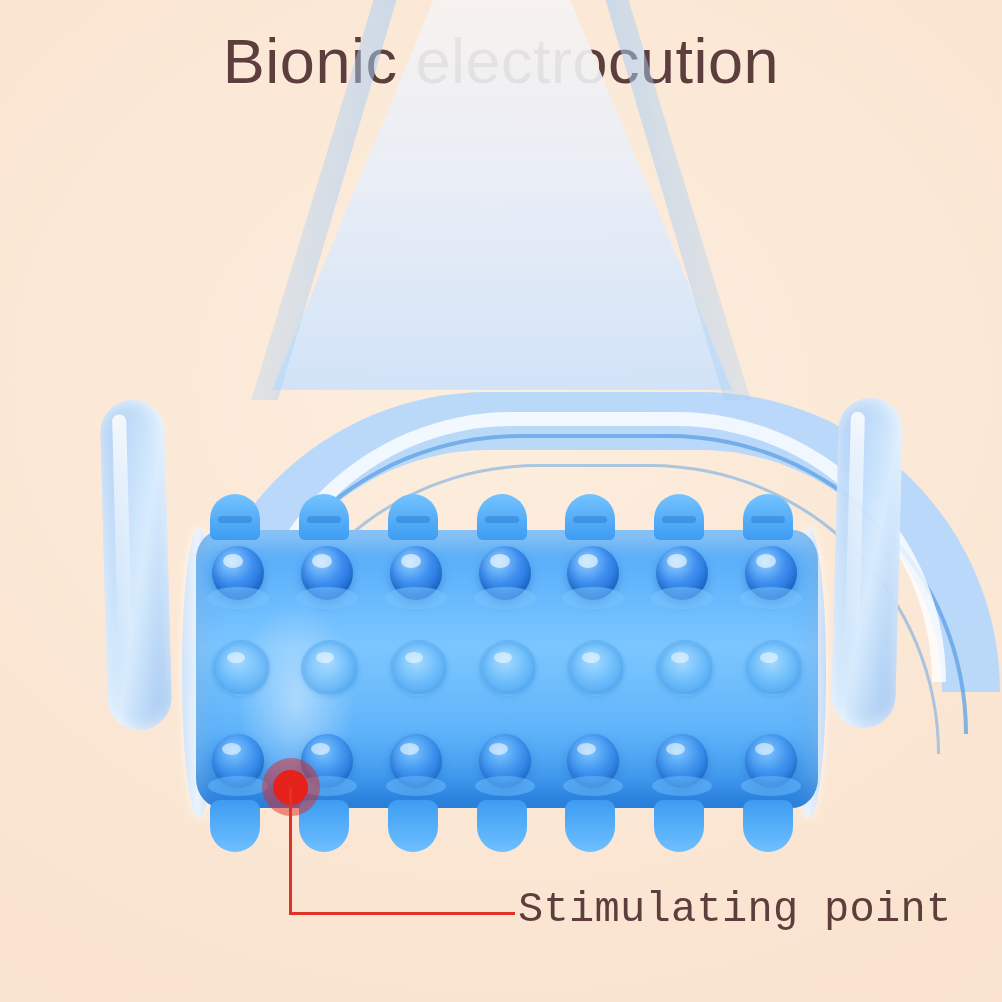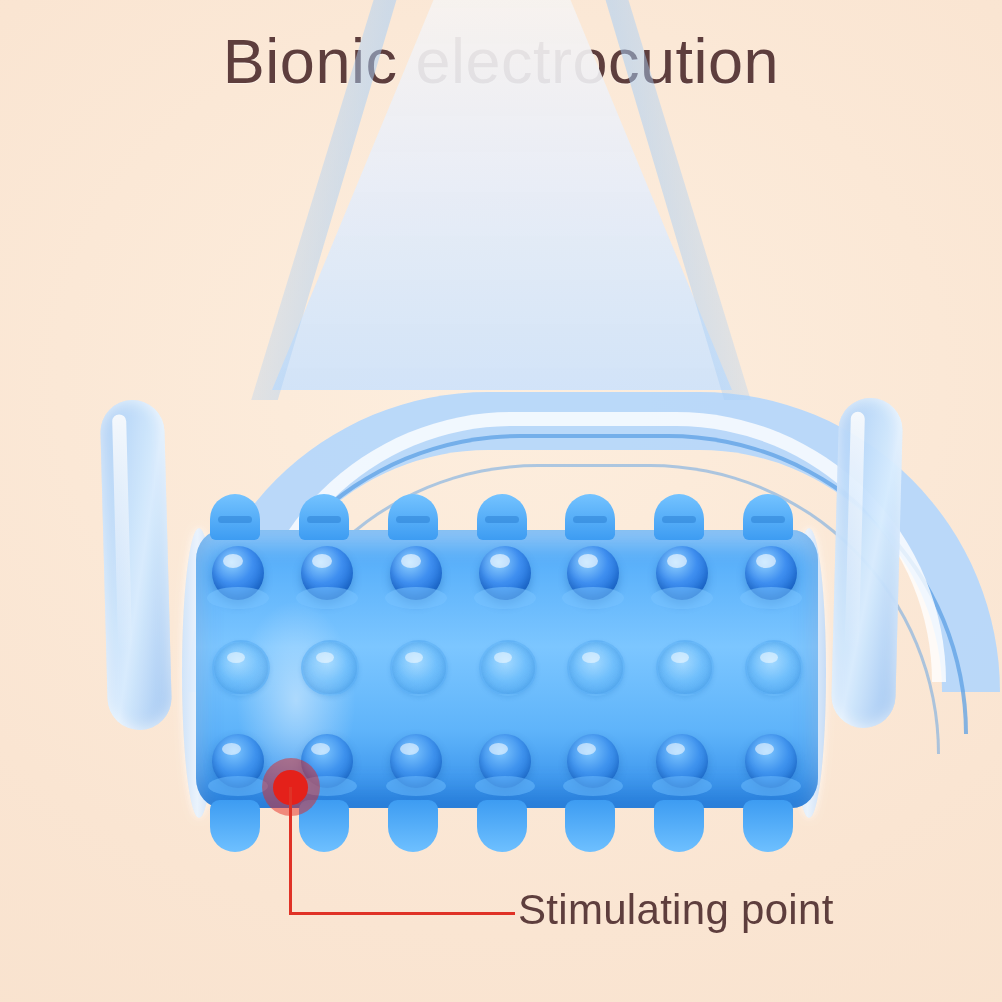--- a/index.html
+++ b/index.html
@@ -140,21 +140,21 @@
 
   .nub.r3{width:52px;height:54px;
     background:radial-gradient(circle at 42% 32%,#7ec6ff 0%,#3f93ee 45%,#2276d8 82%);
     box-shadow:0 4px 8px rgba(20,90,170,.3), inset 0 -4px 7px rgba(12,70,150,.35);}
   .nub.r3:after{content:"";position:absolute;left:10px;top:9px;width:19px;height:12px;
     border-radius:50%;background:rgba(255,255,255,.55);}
   .nub.r3 .skirt{position:absolute;left:-4px;bottom:-8px;width:60px;height:20px;border-radius:50%;
     background:rgba(110,190,255,.5);}
 
   
-  #callout{position:absolute;left:0;top:0;width:1002px;height:1002px;pointer-events:none;}
+  #callout{position:absolute;left:0;top:0;width:1002px;height:1002px;pointer-events:none;font-family:Liberation Mono, monospace;}
   .hotspot-halo{
     position:absolute;left:262px;top:758px;width:58px;height:58px;border-radius:50%;
     background:rgba(230,35,28,.48);
   }
   .hotspot-dot{
     position:absolute;left:273px;top:770px;width:35px;height:35px;border-radius:50%;
     background:#e4211a;
   }
   .lead-v{position:absolute;left:289px;top:787px;width:3px;height:128px;background:#e03226;}
   .lead-h{position:absolute;left:289px;top:912px;width:226px;height:3px;background:#e03226;}

